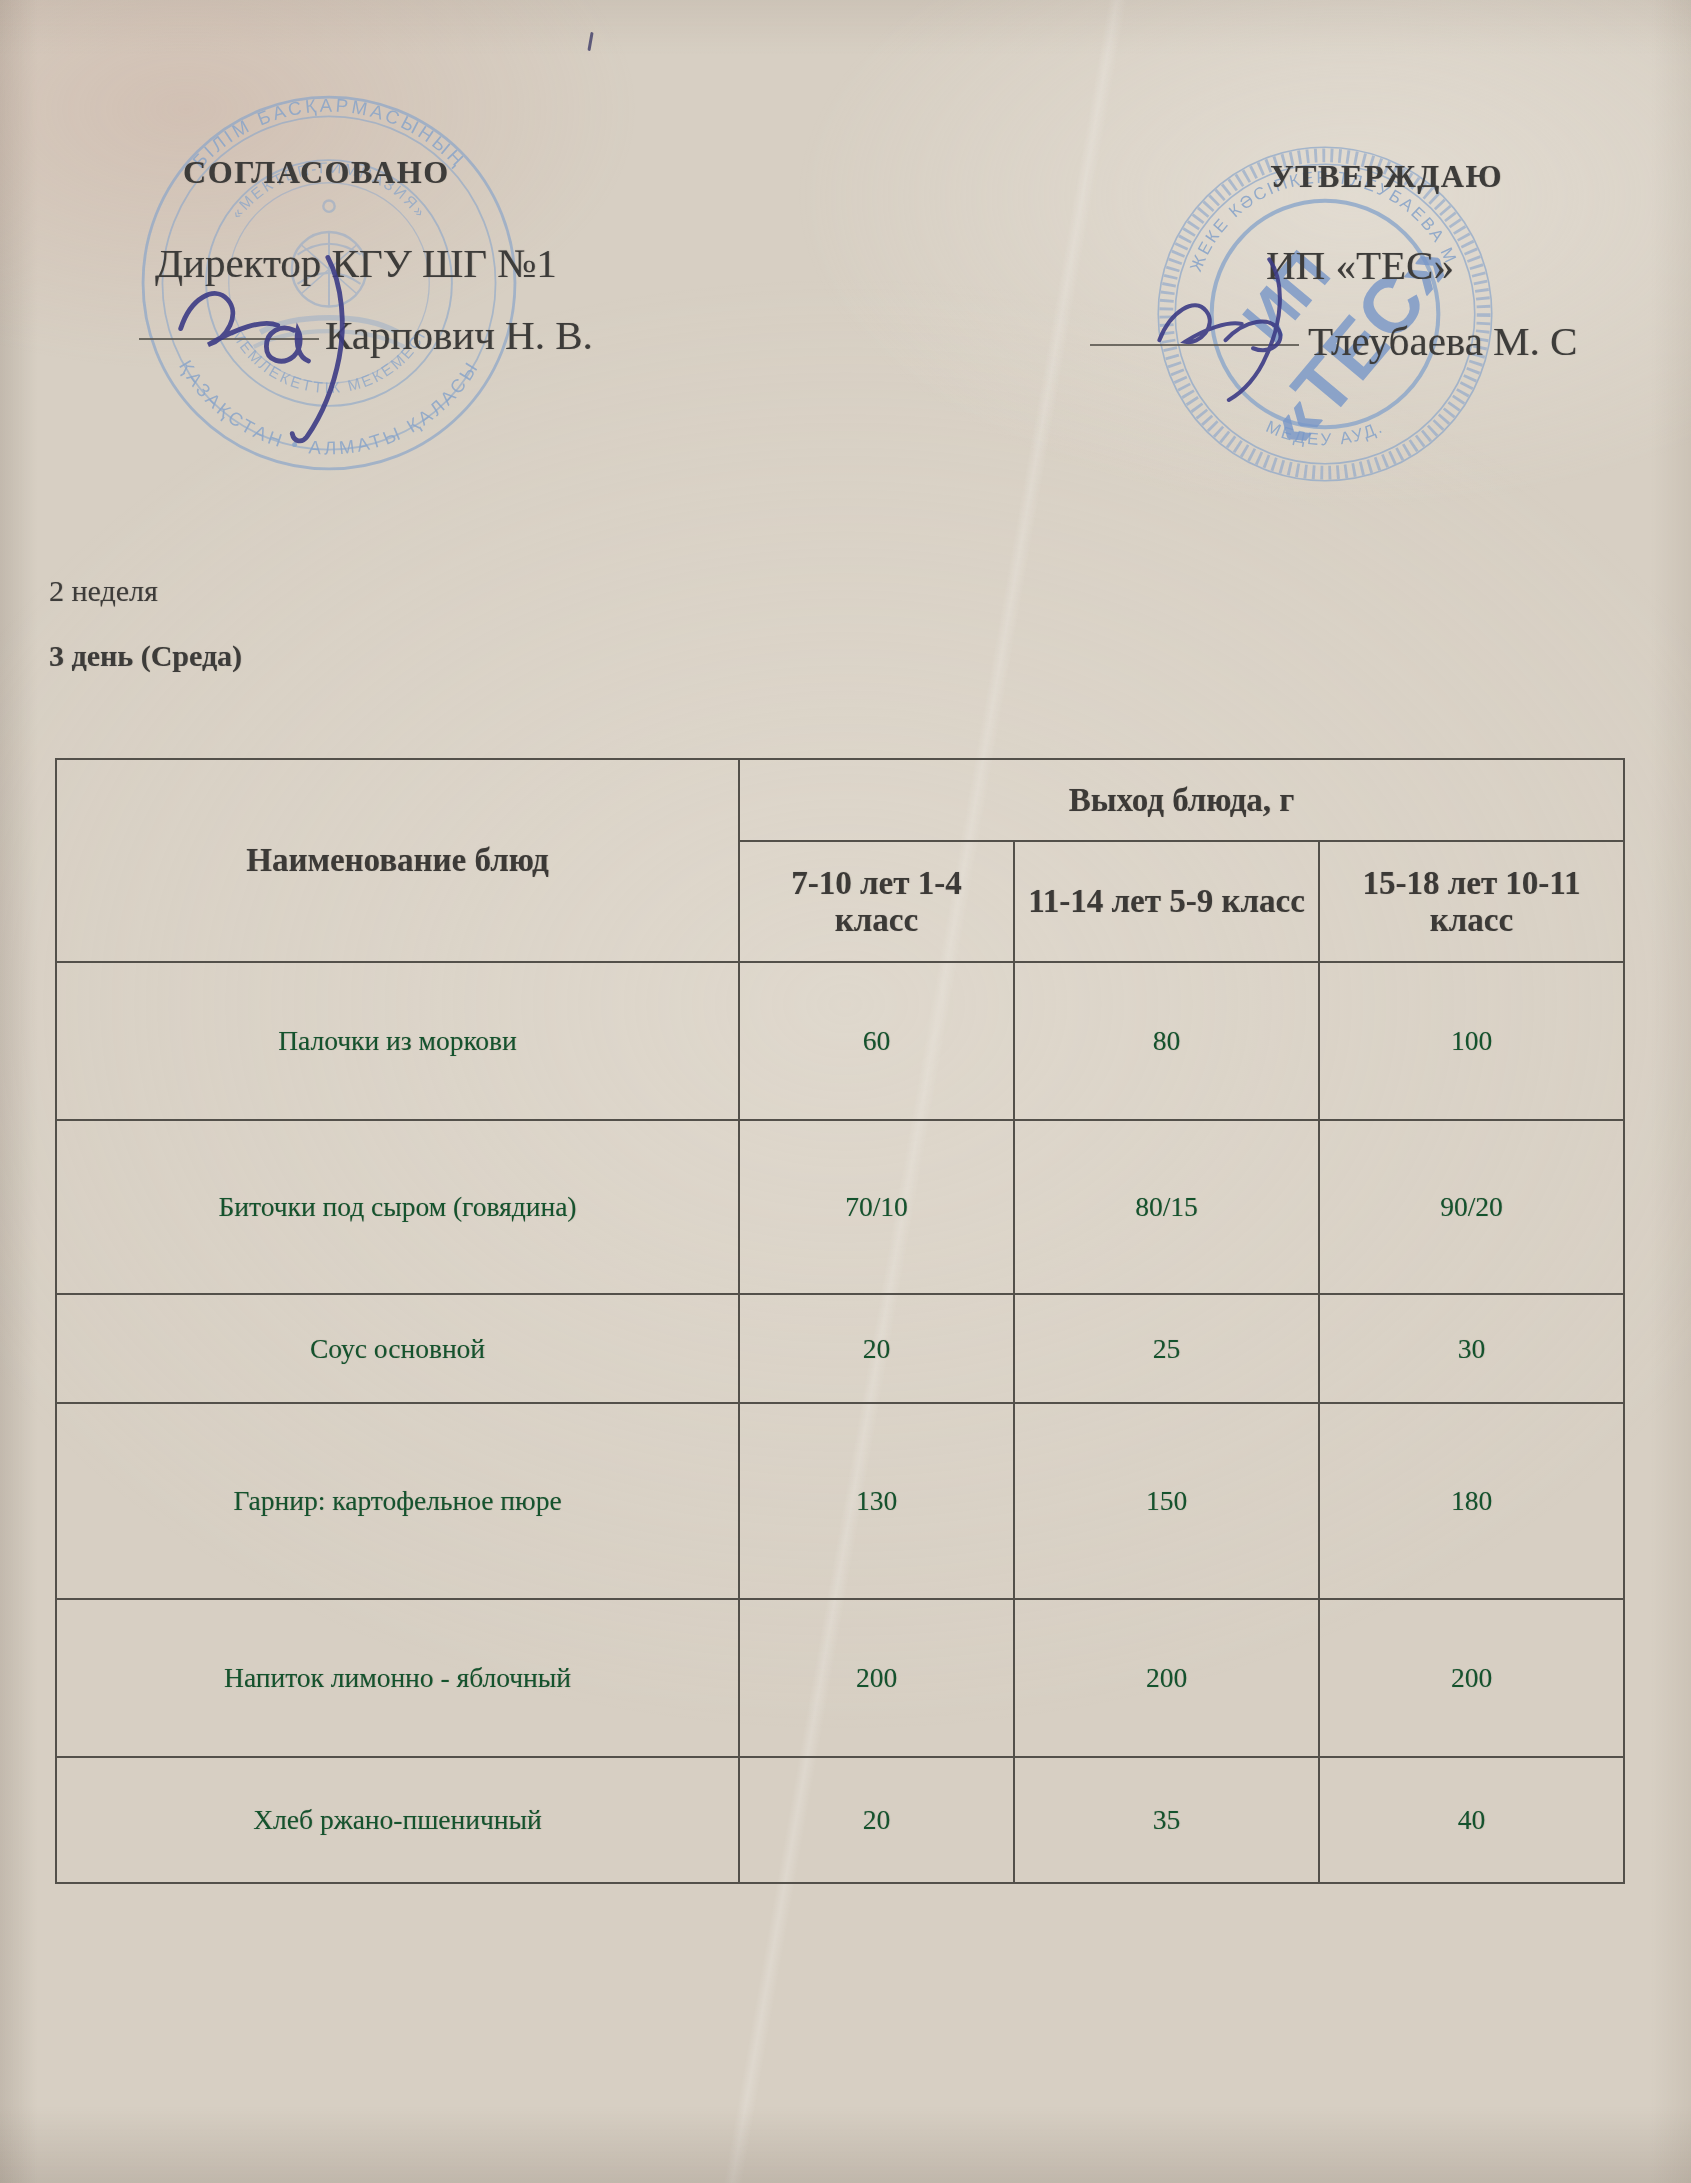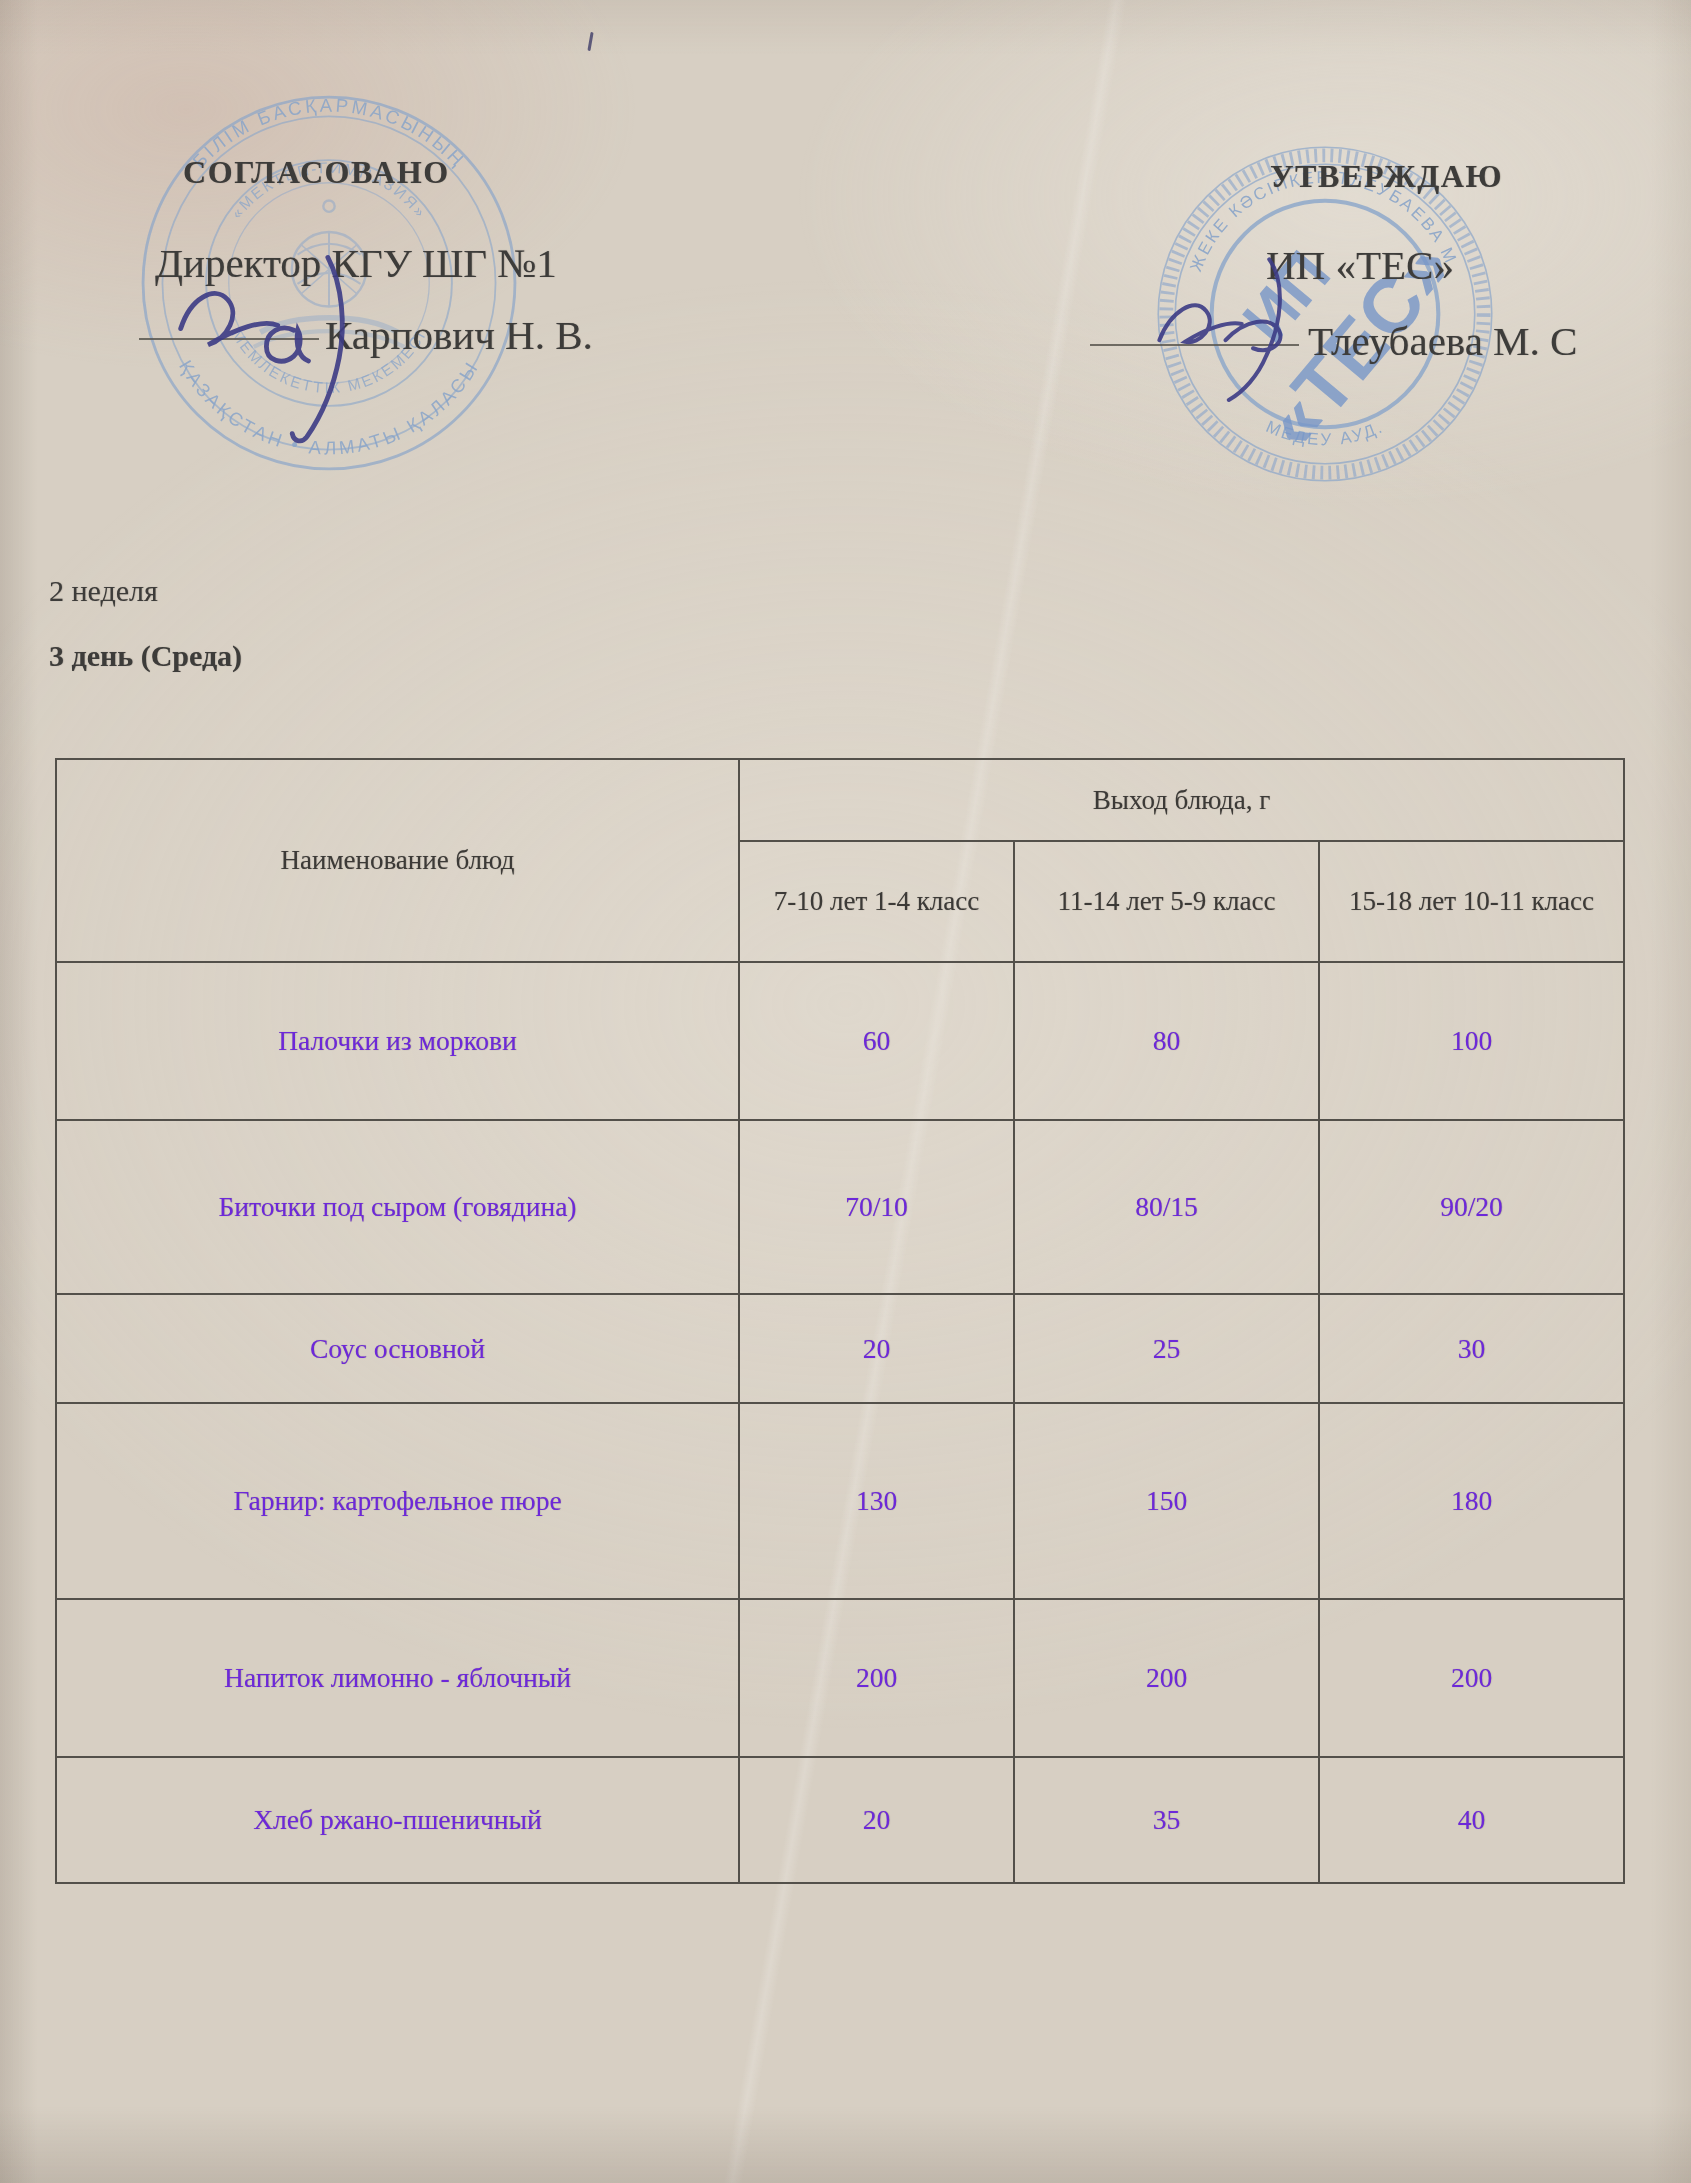--- a/index.html
+++ b/index.html
@@ -25,25 +25,25 @@
   .stamp{position:absolute;z-index:1;}
   .signature{position:absolute;z-index:4;}
   .pen-mark{position:absolute;left:589px;top:32px;width:3.2px;height:19.4px;
     background:#3e3c68;transform:rotate(10deg);border-radius:1.6px;opacity:.8;z-index:4;}
 
   table.menu{position:absolute;left:55px;top:758px;z-index:3;
     border-collapse:collapse;table-layout:fixed;width:1568px;}
   table.menu th, table.menu td{
     border:2px solid #53504a;
     text-align:center;vertical-align:middle;
-    font-size:27.5px;color:#6d28d9;
+    font-size:27.5px;color:#14532d;
     text-shadow:0.4px 0.4px 1px rgba(70,64,58,.38);
     padding:0 8px;overflow:hidden;
   }
-  table.menu th{font-weight:normal;font-size:27px;color:#3c3a37;}
+  table.menu th{font-weight:bold;font-size:33px;color:#3c3a37;}
   .rh1{height:82px;} .rh2{height:121px;}
   .dr1{height:158px;} .dr2{height:174px;} .dr3{height:109px;}
   .dr4{height:196px;} .dr5{height:158px;border-radius:11px;} .dr6{height:126px;}
 
   .stamp text{font-family:"Liberation Sans", sans-serif;}
 </style>
 </head>
 <body>
 
 <div class="pen-mark"></div>

